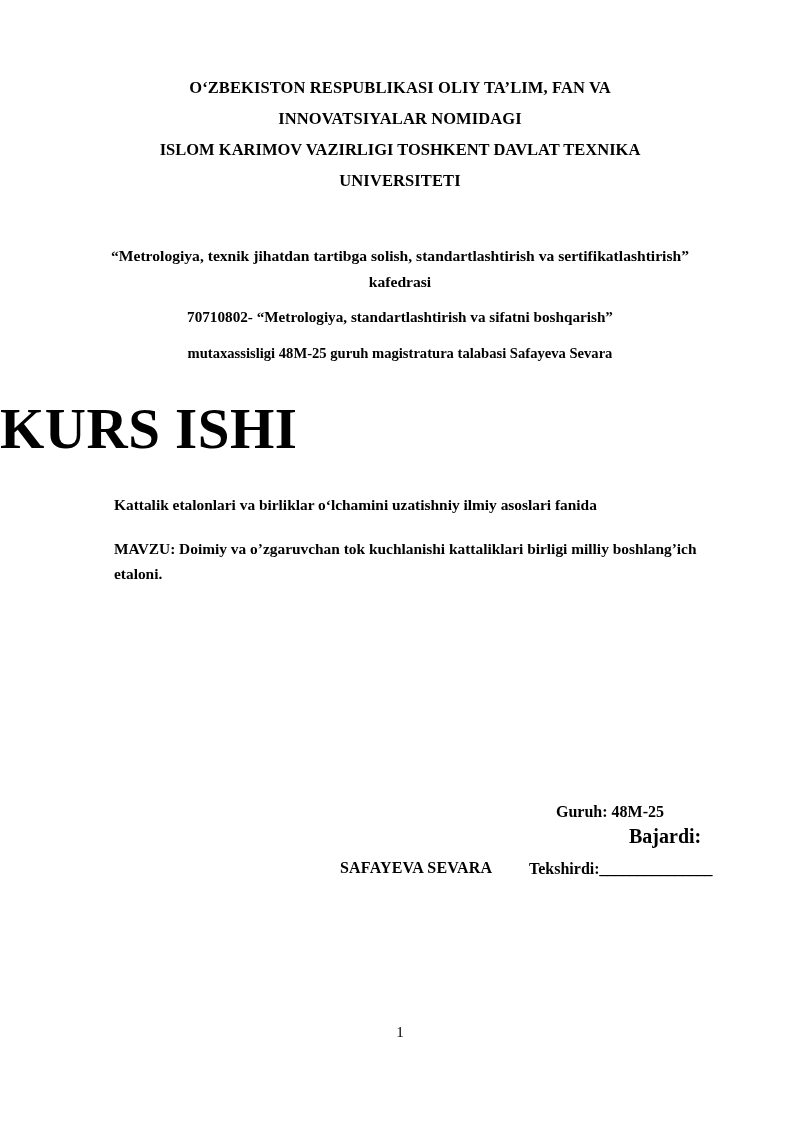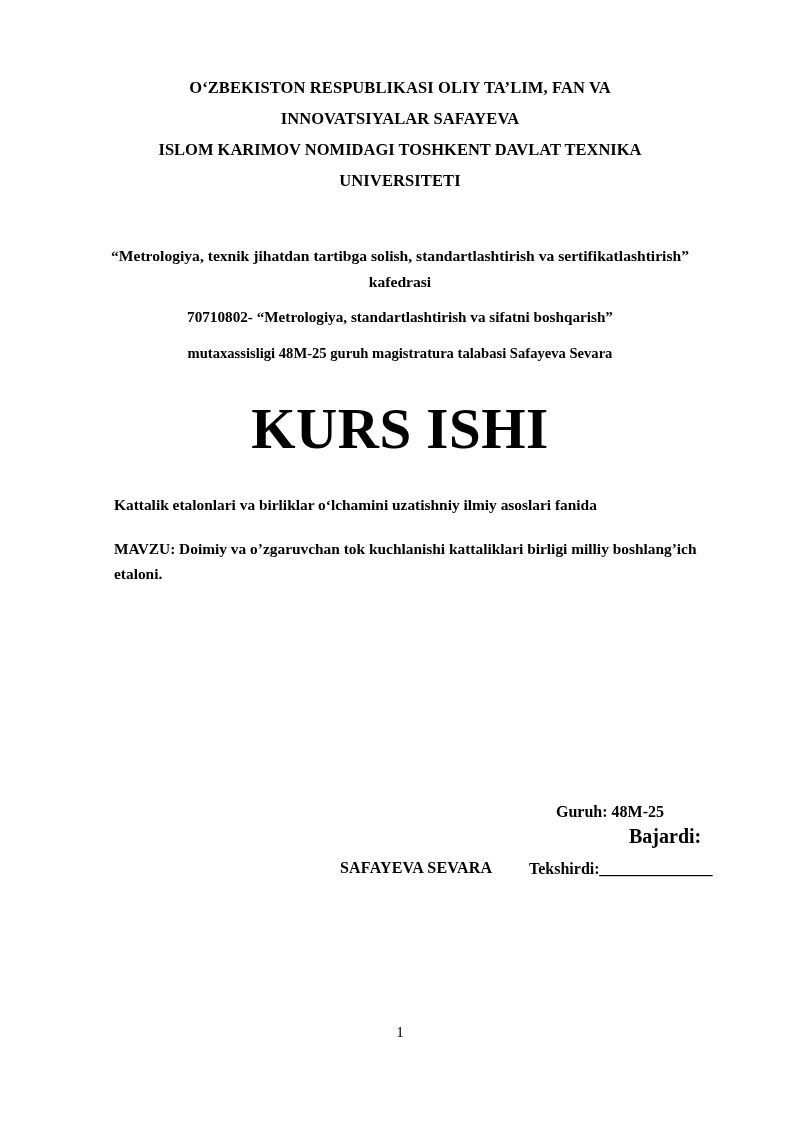--- a/index.html
+++ b/index.html
@@ -75,21 +75,20 @@
     margin-top: 10px;
     white-space: nowrap;
   }
 
   
   .doc-title {
     position: absolute;
     left: 0;
     top: 396px;
     width: 800px;
-    text-align: center;
     font-size: 57px;
     font-weight: bold;
     letter-spacing: 0.5px;
     line-height: 66px;
   }
 
   
   .subject-line {
     position: absolute;
     left: 114px;
@@ -163,22 +162,22 @@
     line-height: 20px;
   }
 </style>
 </head>
 <body>
 
 <div class="page">
 
   <div class="header-block">
     <div class="header-line">O‘ZBEKISTON RESPUBLIKASI OLIY TA’LIM, FAN VA</div>
-    <div class="header-line">INNOVATSIYALAR SAFAYEVA</div>
-    <div class="header-line wide">ISLOM KARIMOV NOMIDAGI TOSHKENT DAVLAT TEXNIKA</div>
+    <div class="header-line">INNOVATSIYALAR NOMIDAGI</div>
+    <div class="header-line wide">ISLOM KARIMOV VAZIRLIGI TOSHKENT DAVLAT TEXNIKA</div>
     <div class="header-line">UNIVERSITETI</div>
   </div>
 
   <div class="dept-block">
     <div class="dept-line">“Metrologiya, texnik jihatdan tartibga solish, standartlashtirish va sertifikatlashtirish”  kafedrasi</div>
     <div class="code-line">70710802- “Metrologiya, standartlashtirish va sifatni boshqarish”</div>
     <div class="student-line">mutaxassisligi 48M-25  guruh magistratura talabasi Safayeva Sevara</div>
   </div>
 
   <div class="doc-title">KURS ISHI</div>

